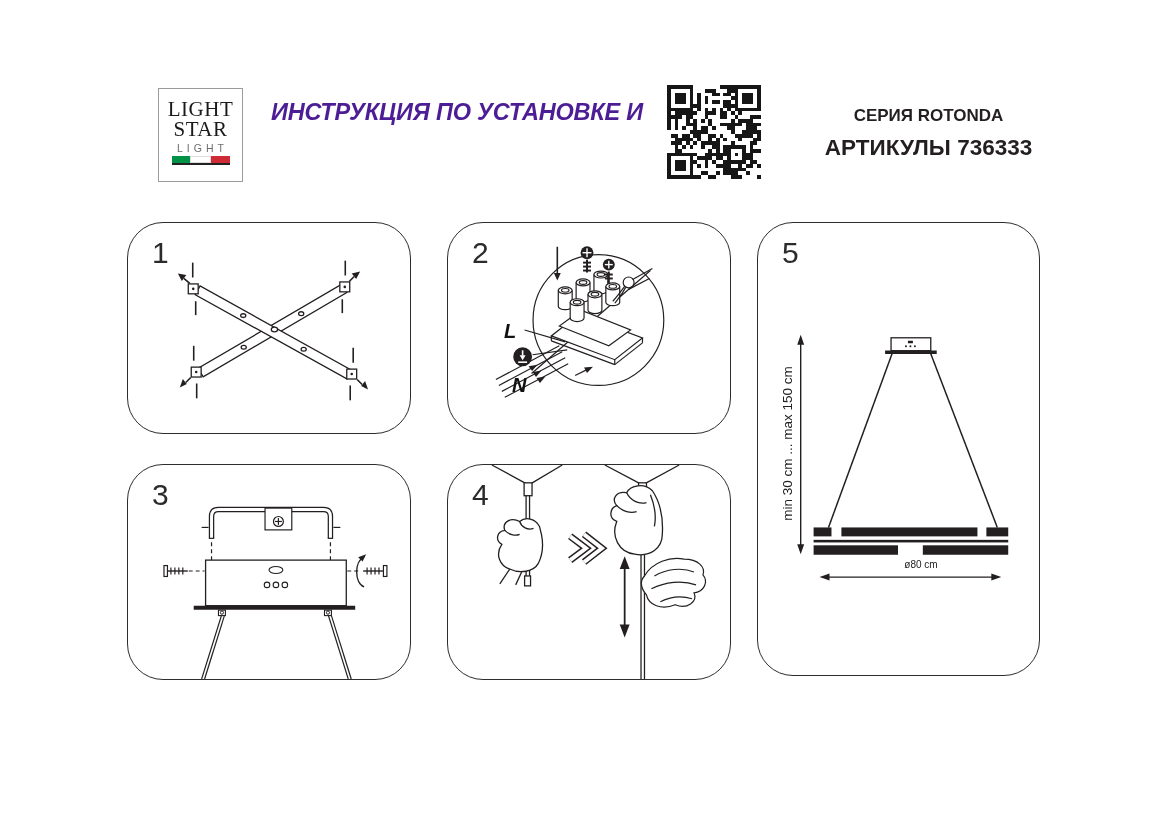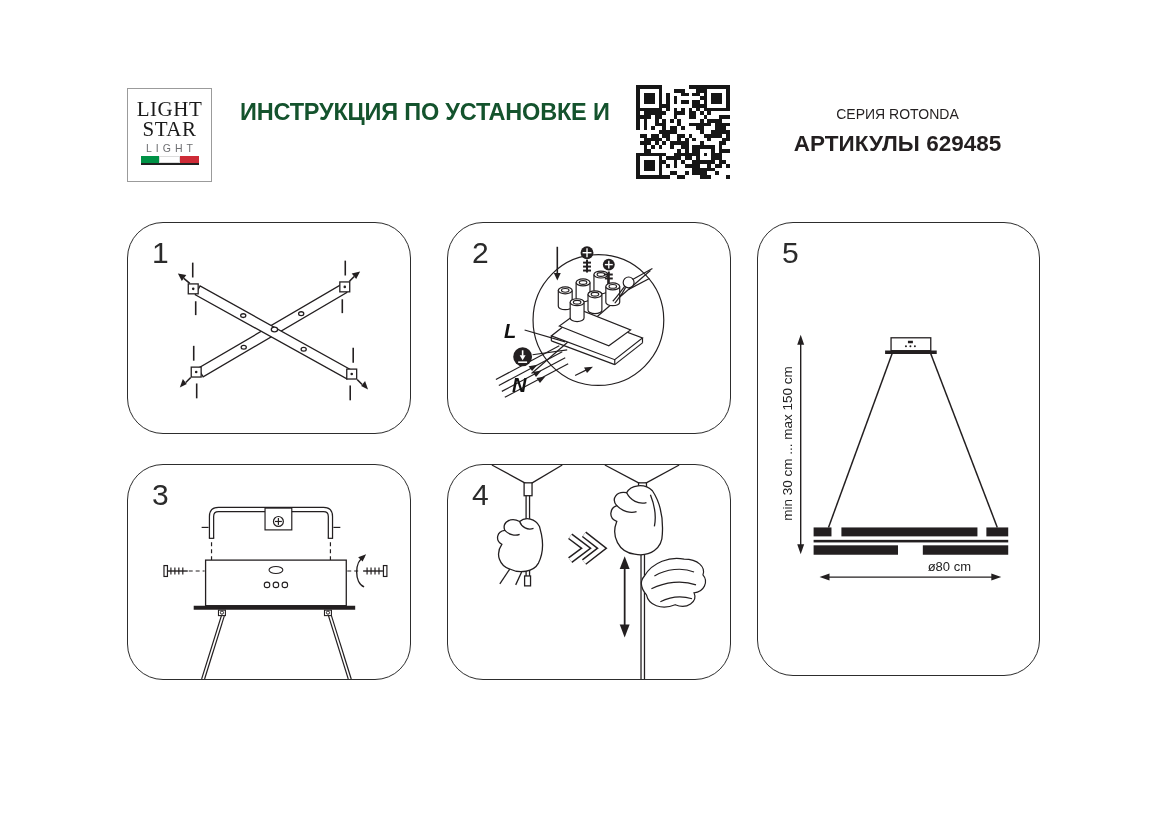--- a/index.html
+++ b/index.html
@@ -1,48 +1,48 @@
 <!DOCTYPE html>
 <html><head>
 <meta charset="utf-8">
 <style>
   html,body{margin:0;padding:0;background:#e8e8e8;}
   .page{position:relative;width:1169px;height:826px;background:#ffffff;overflow:hidden;
         font-family:"Liberation Sans",sans-serif;color:#231f20;}
-  .abs{position:absolute;}
+  .abs{position:absolute;margin-left:31px;}
   
   .logo-box{left:127px;top:88px;width:85px;height:94px;border:1.5px solid #9b9b9b;
             box-sizing:border-box;text-align:center;background:#fff;}
   .logo-light{display:block;margin-top:11px;font-family:"Liberation Serif",serif;
               font-size:21px;line-height:19px;letter-spacing:.5px;color:#1a1a1a;}
   .logo-star{display:block;font-family:"Liberation Serif",serif;font-size:21px;
              line-height:21px;letter-spacing:.5px;color:#1a1a1a;}
   .logo-group{display:block;margin-top:2px;font-size:10.5px;letter-spacing:4px;
               color:#6d6e71;text-indent:4px;}
   .flag{width:58px;height:7px;margin:2px auto 0;display:flex;border-bottom:2px solid #222;}
   .flag i{flex:1;}
   .flag .g{background:#009246;}.flag .w{background:#fff;border:0.5px solid #ddd;}
   .flag .r{background:#ce2b37;}
   .title{left:240px;top:97px;width:420px;font-size:23.5px;font-weight:bold;
-         line-height:30px;letter-spacing:-0.2px;color:#14532d;}
+         line-height:30px;letter-spacing:-0.2px;color:#4c1d95;font-style:italic;}
   .series-wrap{left:755px;top:106px;width:285px;text-align:center;}
-  .series{font-size:14px;font-weight:normal;}
+  .series{font-size:17px;font-weight:bold;}
   .article{margin-top:9px;font-size:22.5px;font-weight:bold;}
   .qr{left:636px;top:85px;width:94px;height:94px;}
   .qr svg{width:100%;height:100%;shape-rendering:crispEdges;}
   
   .panel{position:absolute;border:1.6px solid #2d2d2d;border-radius:36px;
          background:#fff;box-sizing:border-box;}
   .panel svg.art{position:absolute;left:0;top:0;width:100%;height:100%;overflow:visible;}
   .num{position:absolute;left:24px;top:13px;font-size:30px;color:#2b2b2b;}
   .wire-label{position:absolute;font-size:20px;font-weight:bold;font-style:italic;color:#111;}
   .dim-v{position:absolute;left:-81px;top:213px;width:220px;text-align:center;
          font-size:13.5px;color:#222;transform:rotate(-90deg);}
-  .dim-h{position:absolute;left:113px;top:336px;width:100px;text-align:right;
-         font-size:13px;color:#222;}
+  .dim-h{position:absolute;left:113px;top:336px;width:100px;text-align:center;
+         font-size:10px;color:#222;}
   .footer{left:755px;top:714px;width:285px;text-align:center;
           font-size:21px;font-weight:bold;color:#1d1d1b;}
 </style>
 </head>
 <body>
 
 <div class="page">
 
   <div class="abs logo-box">
     <span class="logo-light">LIGHT</span>
@@ -398,21 +398,21 @@
           <rect x="17" y="24" width="1" height="1"></rect>
           <rect x="18" y="24" width="1" height="1"></rect>
           <rect x="19" y="24" width="1" height="1"></rect>
           <rect x="24" y="24" width="1" height="1"></rect>
         </g>
       </svg>
   </div>
 
   <div class="abs series-wrap">
     <div class="series">СЕРИЯ ROTONDA</div>
-    <div class="article">АРТИКУЛЫ 629485</div>
+    <div class="article">АРТИКУЛЫ 736333</div>
   </div>
 
   <section class="panel" style="left:127px;top:222px;width:284px;height:212px;">
     <span class="num">1</span>
     <svg class="art" viewBox="0 0 284 212">
       <g stroke="#231f20" stroke-width="1.3" fill="#fff">
         <polygon points="215.5,61.7 220.5,70.3 75.5,155.3 70.5,146.7"></polygon>
         <polygon points="67.6,72.4 72.4,63.6 225.4,148.6 220.6,157.4"></polygon>
         <ellipse cx="147.5" cy="107.5" rx="3.2" ry="2.4"></ellipse>
         <ellipse cx="116" cy="93.5" rx="2.6" ry="1.9"></ellipse>

